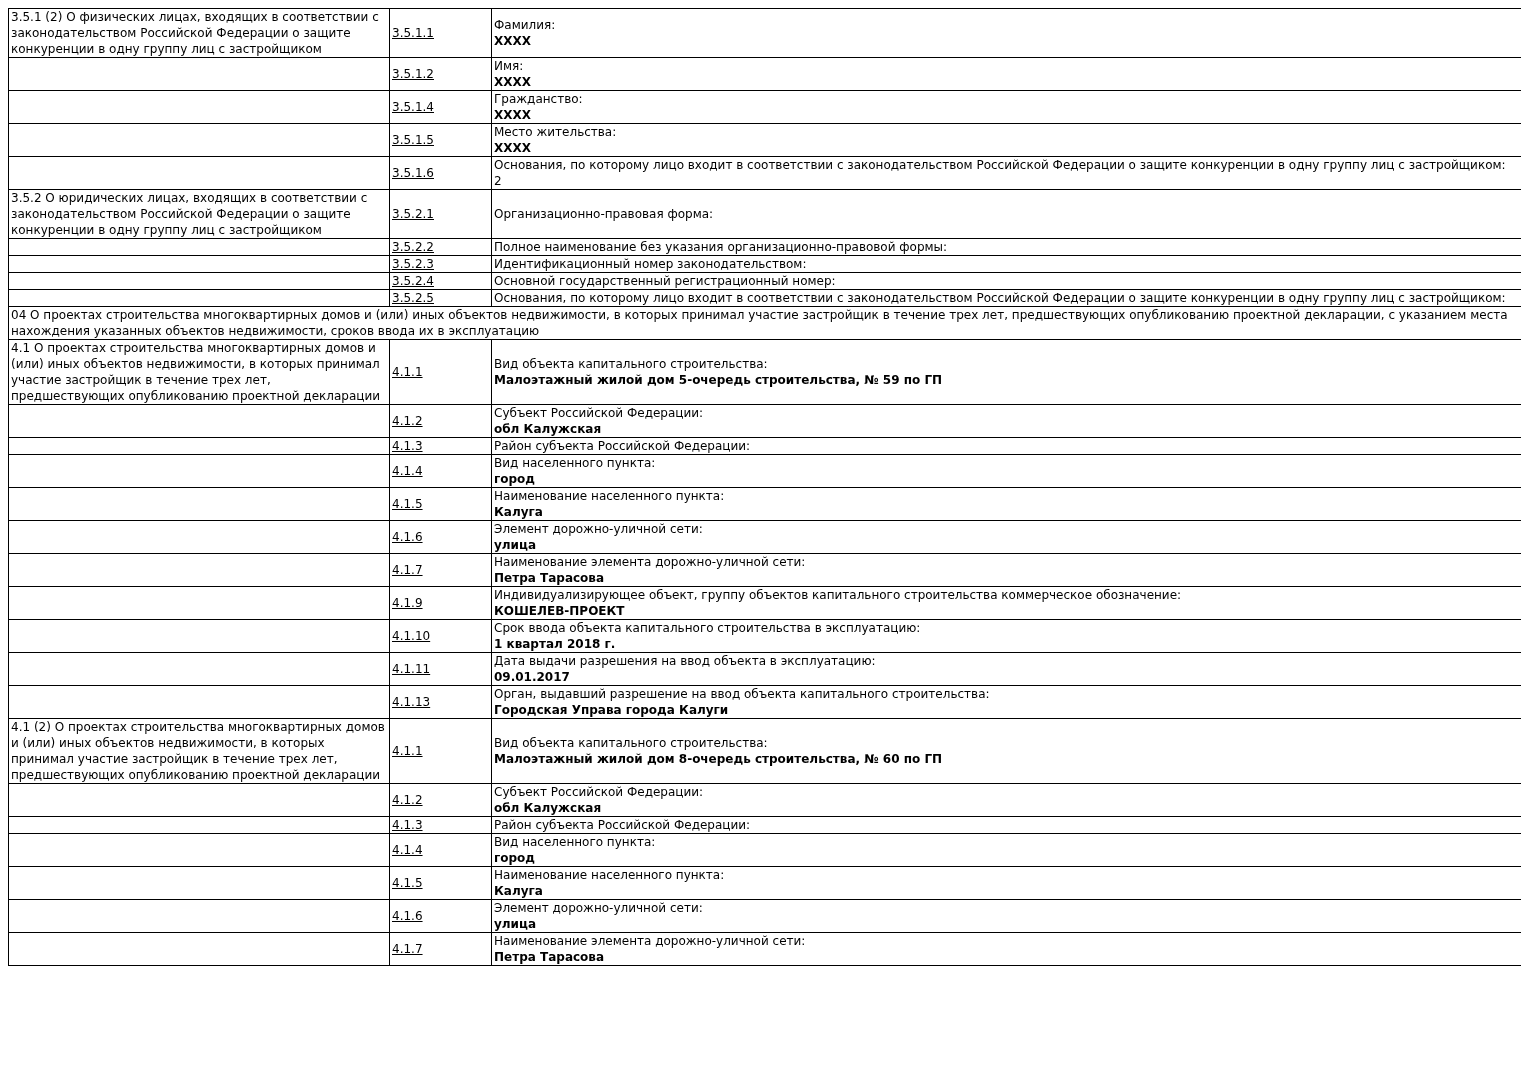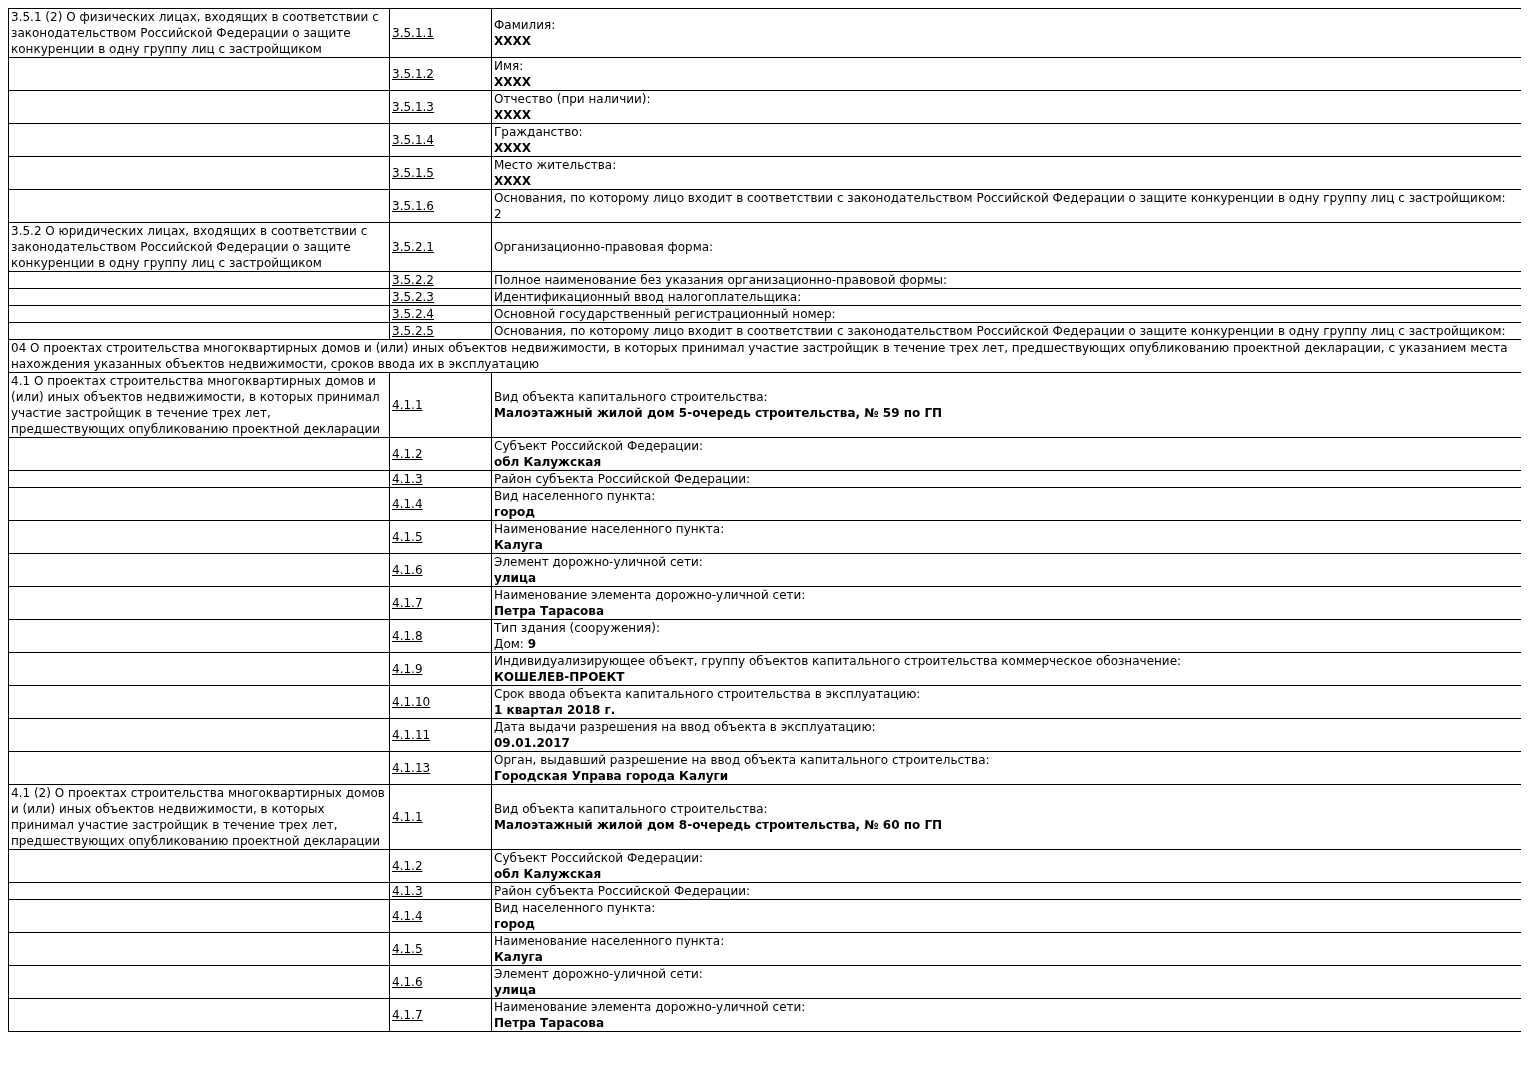--- a/index.html
+++ b/index.html
@@ -59,28 +59,20 @@
       <tr>
         <td class="c-section"></td>
         <td class="c-num">3.5.1.2</td>
         <td class="c-content">
           <div class="field-label">Имя:</div>
           <div><span class="field-value">XXXX</span></div>
         </td>
       </tr>
       <tr>
         <td class="c-section"></td>
-        <td class="c-num">3.5.1.3</td>
-        <td class="c-content">
-          <div class="field-label">Отчество (при наличии):</div>
-          <div><span class="field-value">XXXX</span></div>
-        </td>
-      </tr>
-      <tr>
-        <td class="c-section"></td>
         <td class="c-num">3.5.1.4</td>
         <td class="c-content">
           <div class="field-label">Гражданство:</div>
           <div><span class="field-value">XXXX</span></div>
         </td>
       </tr>
       <tr>
         <td class="c-section"></td>
         <td class="c-num">3.5.1.5</td>
         <td class="c-content">
@@ -107,21 +99,21 @@
         <td class="c-section"></td>
         <td class="c-num">3.5.2.2</td>
         <td class="c-content">
           <div class="field-label">Полное наименование без указания организационно-правовой формы:</div>
         </td>
       </tr>
       <tr>
         <td class="c-section"></td>
         <td class="c-num">3.5.2.3</td>
         <td class="c-content">
-          <div class="field-label">Идентификационный ввод налогоплательщика:</div>
+          <div class="field-label">Идентификационный номер законодательством:</div>
         </td>
       </tr>
       <tr>
         <td class="c-section"></td>
         <td class="c-num">3.5.2.4</td>
         <td class="c-content">
           <div class="field-label">Основной государственный регистрационный номер:</div>
         </td>
       </tr>
       <tr>
@@ -180,28 +172,20 @@
           <div class="field-label">Элемент дорожно-уличной сети:</div>
           <div><span class="field-value">улица</span></div>
         </td>
       </tr>
       <tr>
         <td class="c-section"></td>
         <td class="c-num">4.1.7</td>
         <td class="c-content">
           <div class="field-label">Наименование элемента дорожно-уличной сети:</div>
           <div><span class="field-value">Петра Тарасова</span></div>
-        </td>
-      </tr>
-      <tr>
-        <td class="c-section"></td>
-        <td class="c-num">4.1.8</td>
-        <td class="c-content">
-          <div class="field-label">Тип здания (сооружения):</div>
-          <div><span class="vprefix">Дом: </span><span class="field-value">9</span></div>
         </td>
       </tr>
       <tr>
         <td class="c-section"></td>
         <td class="c-num">4.1.9</td>
         <td class="c-content">
           <div class="field-label">Индивидуализирующее объект, группу объектов капитального строительства коммерческое обозначение:</div>
           <div><span class="field-value">КОШЕЛЕВ-ПРОЕКТ</span></div>
         </td>
       </tr>

